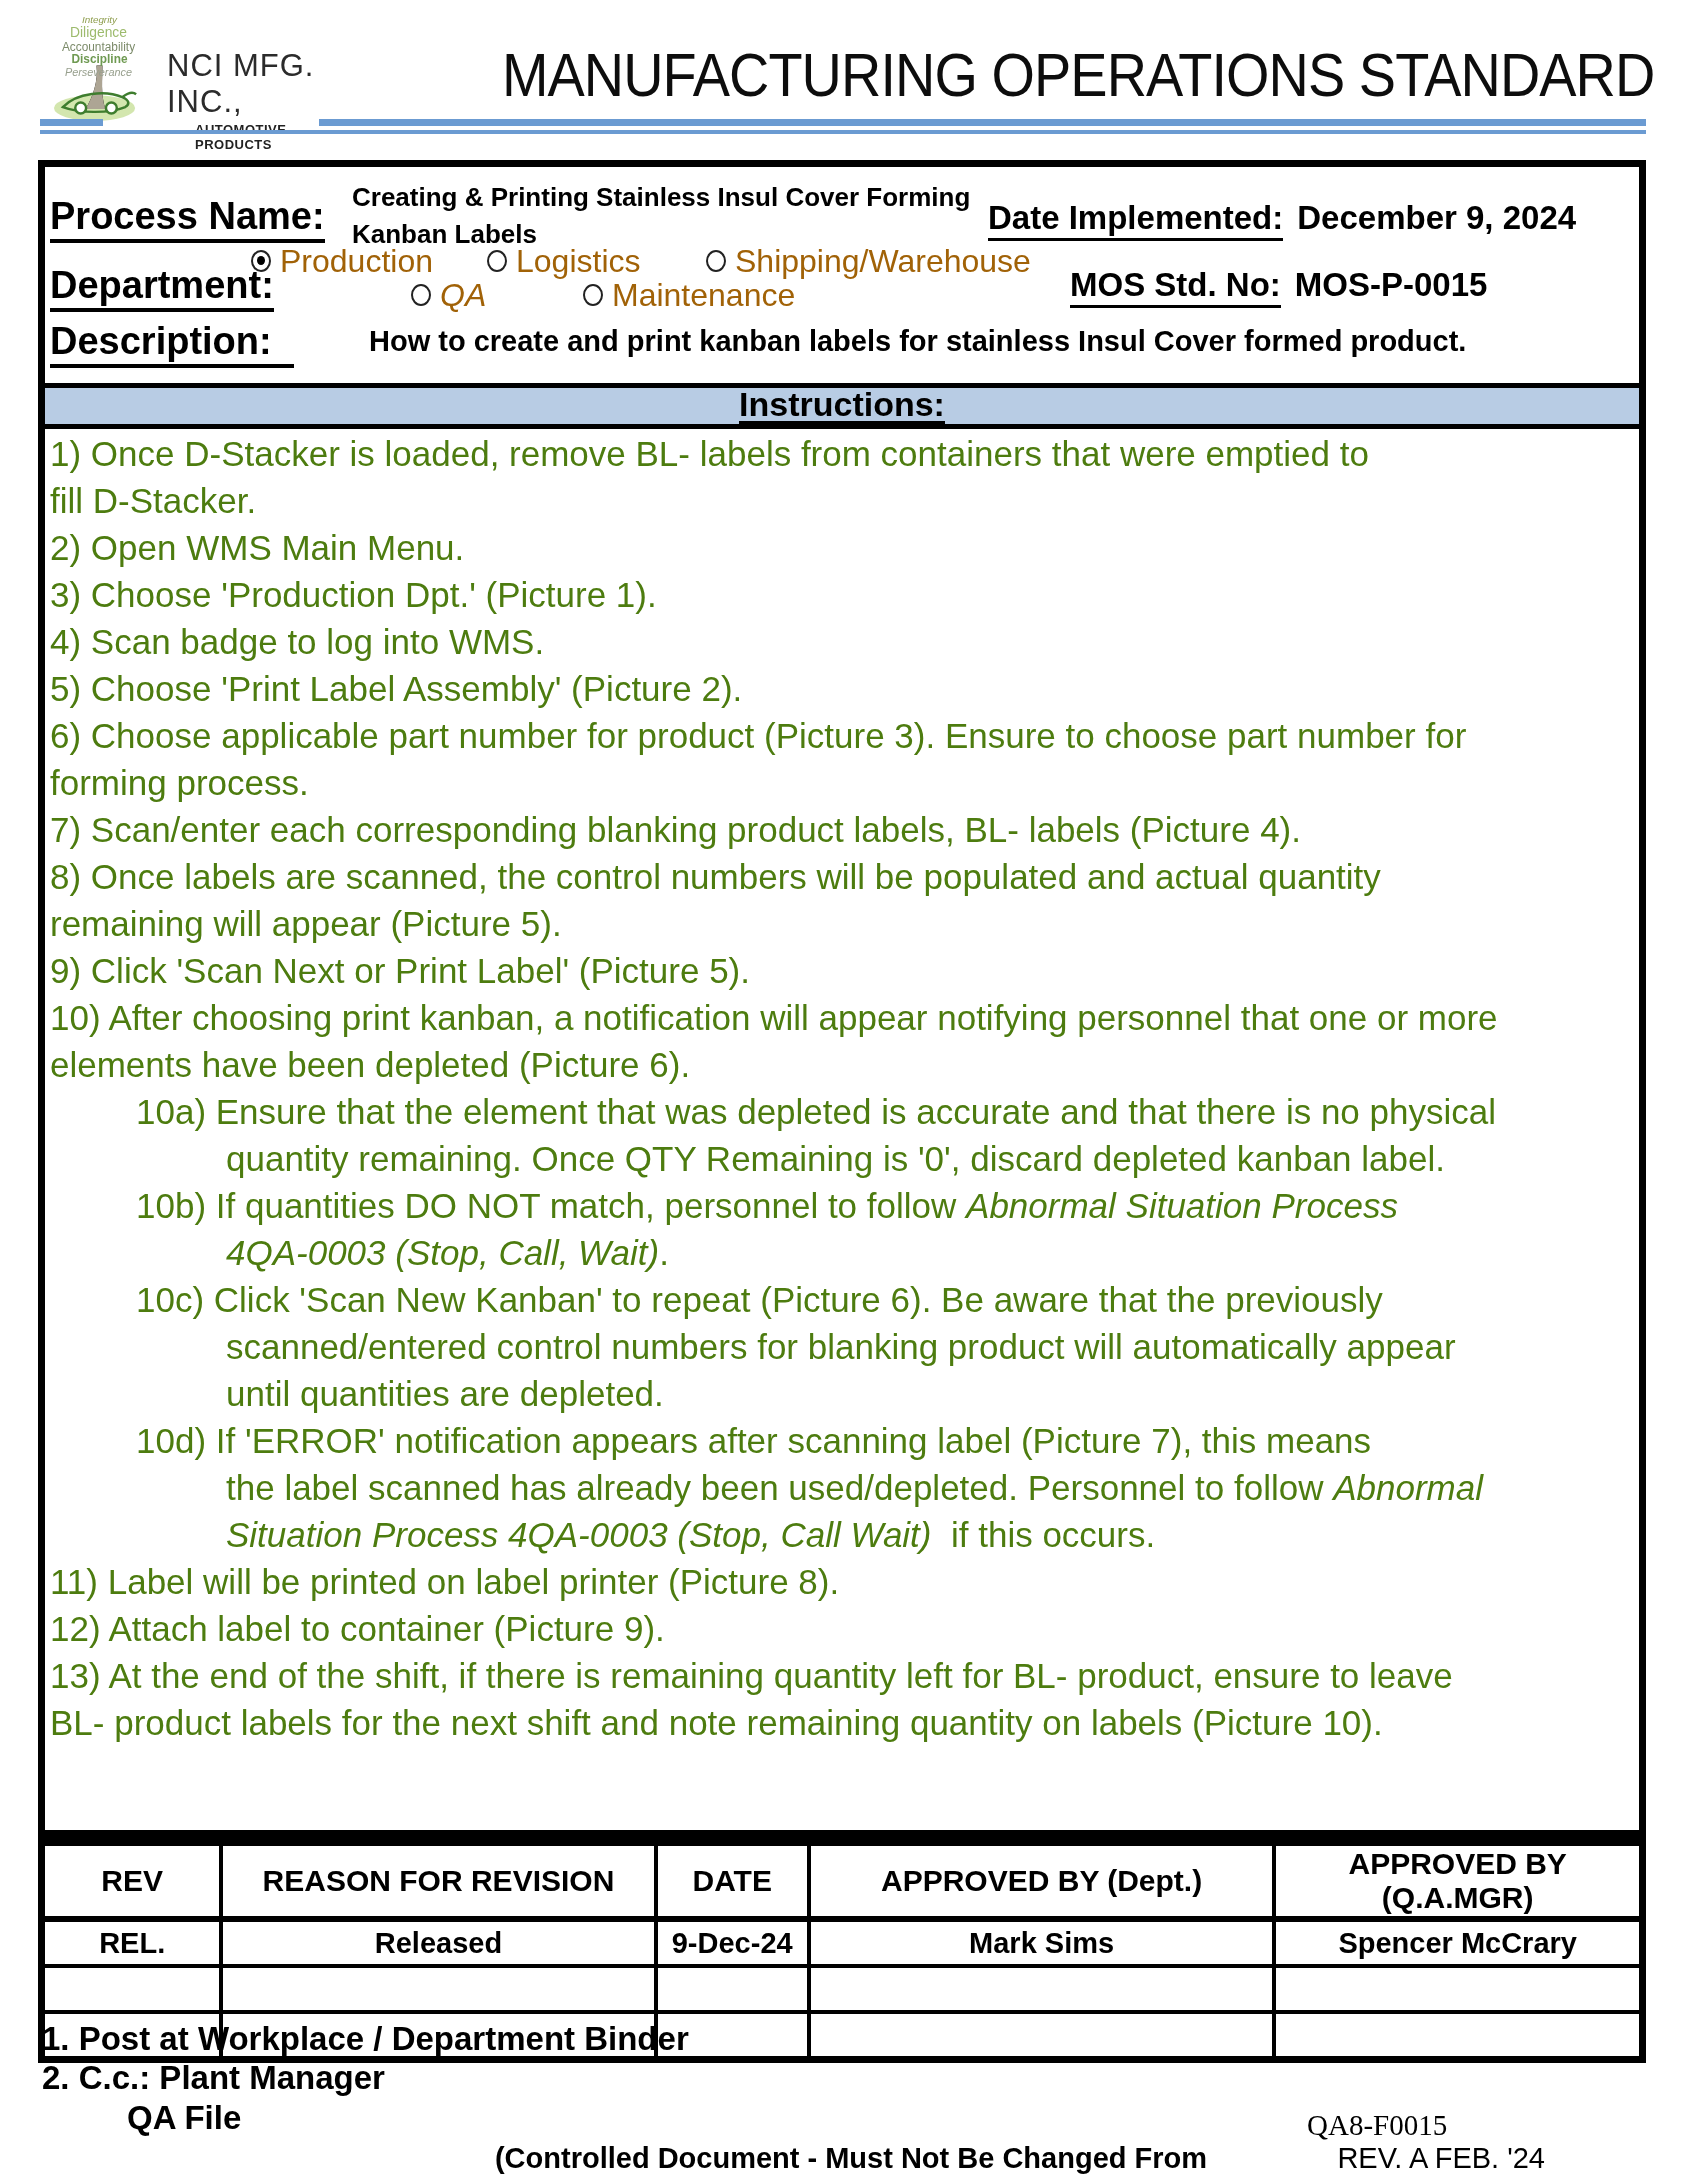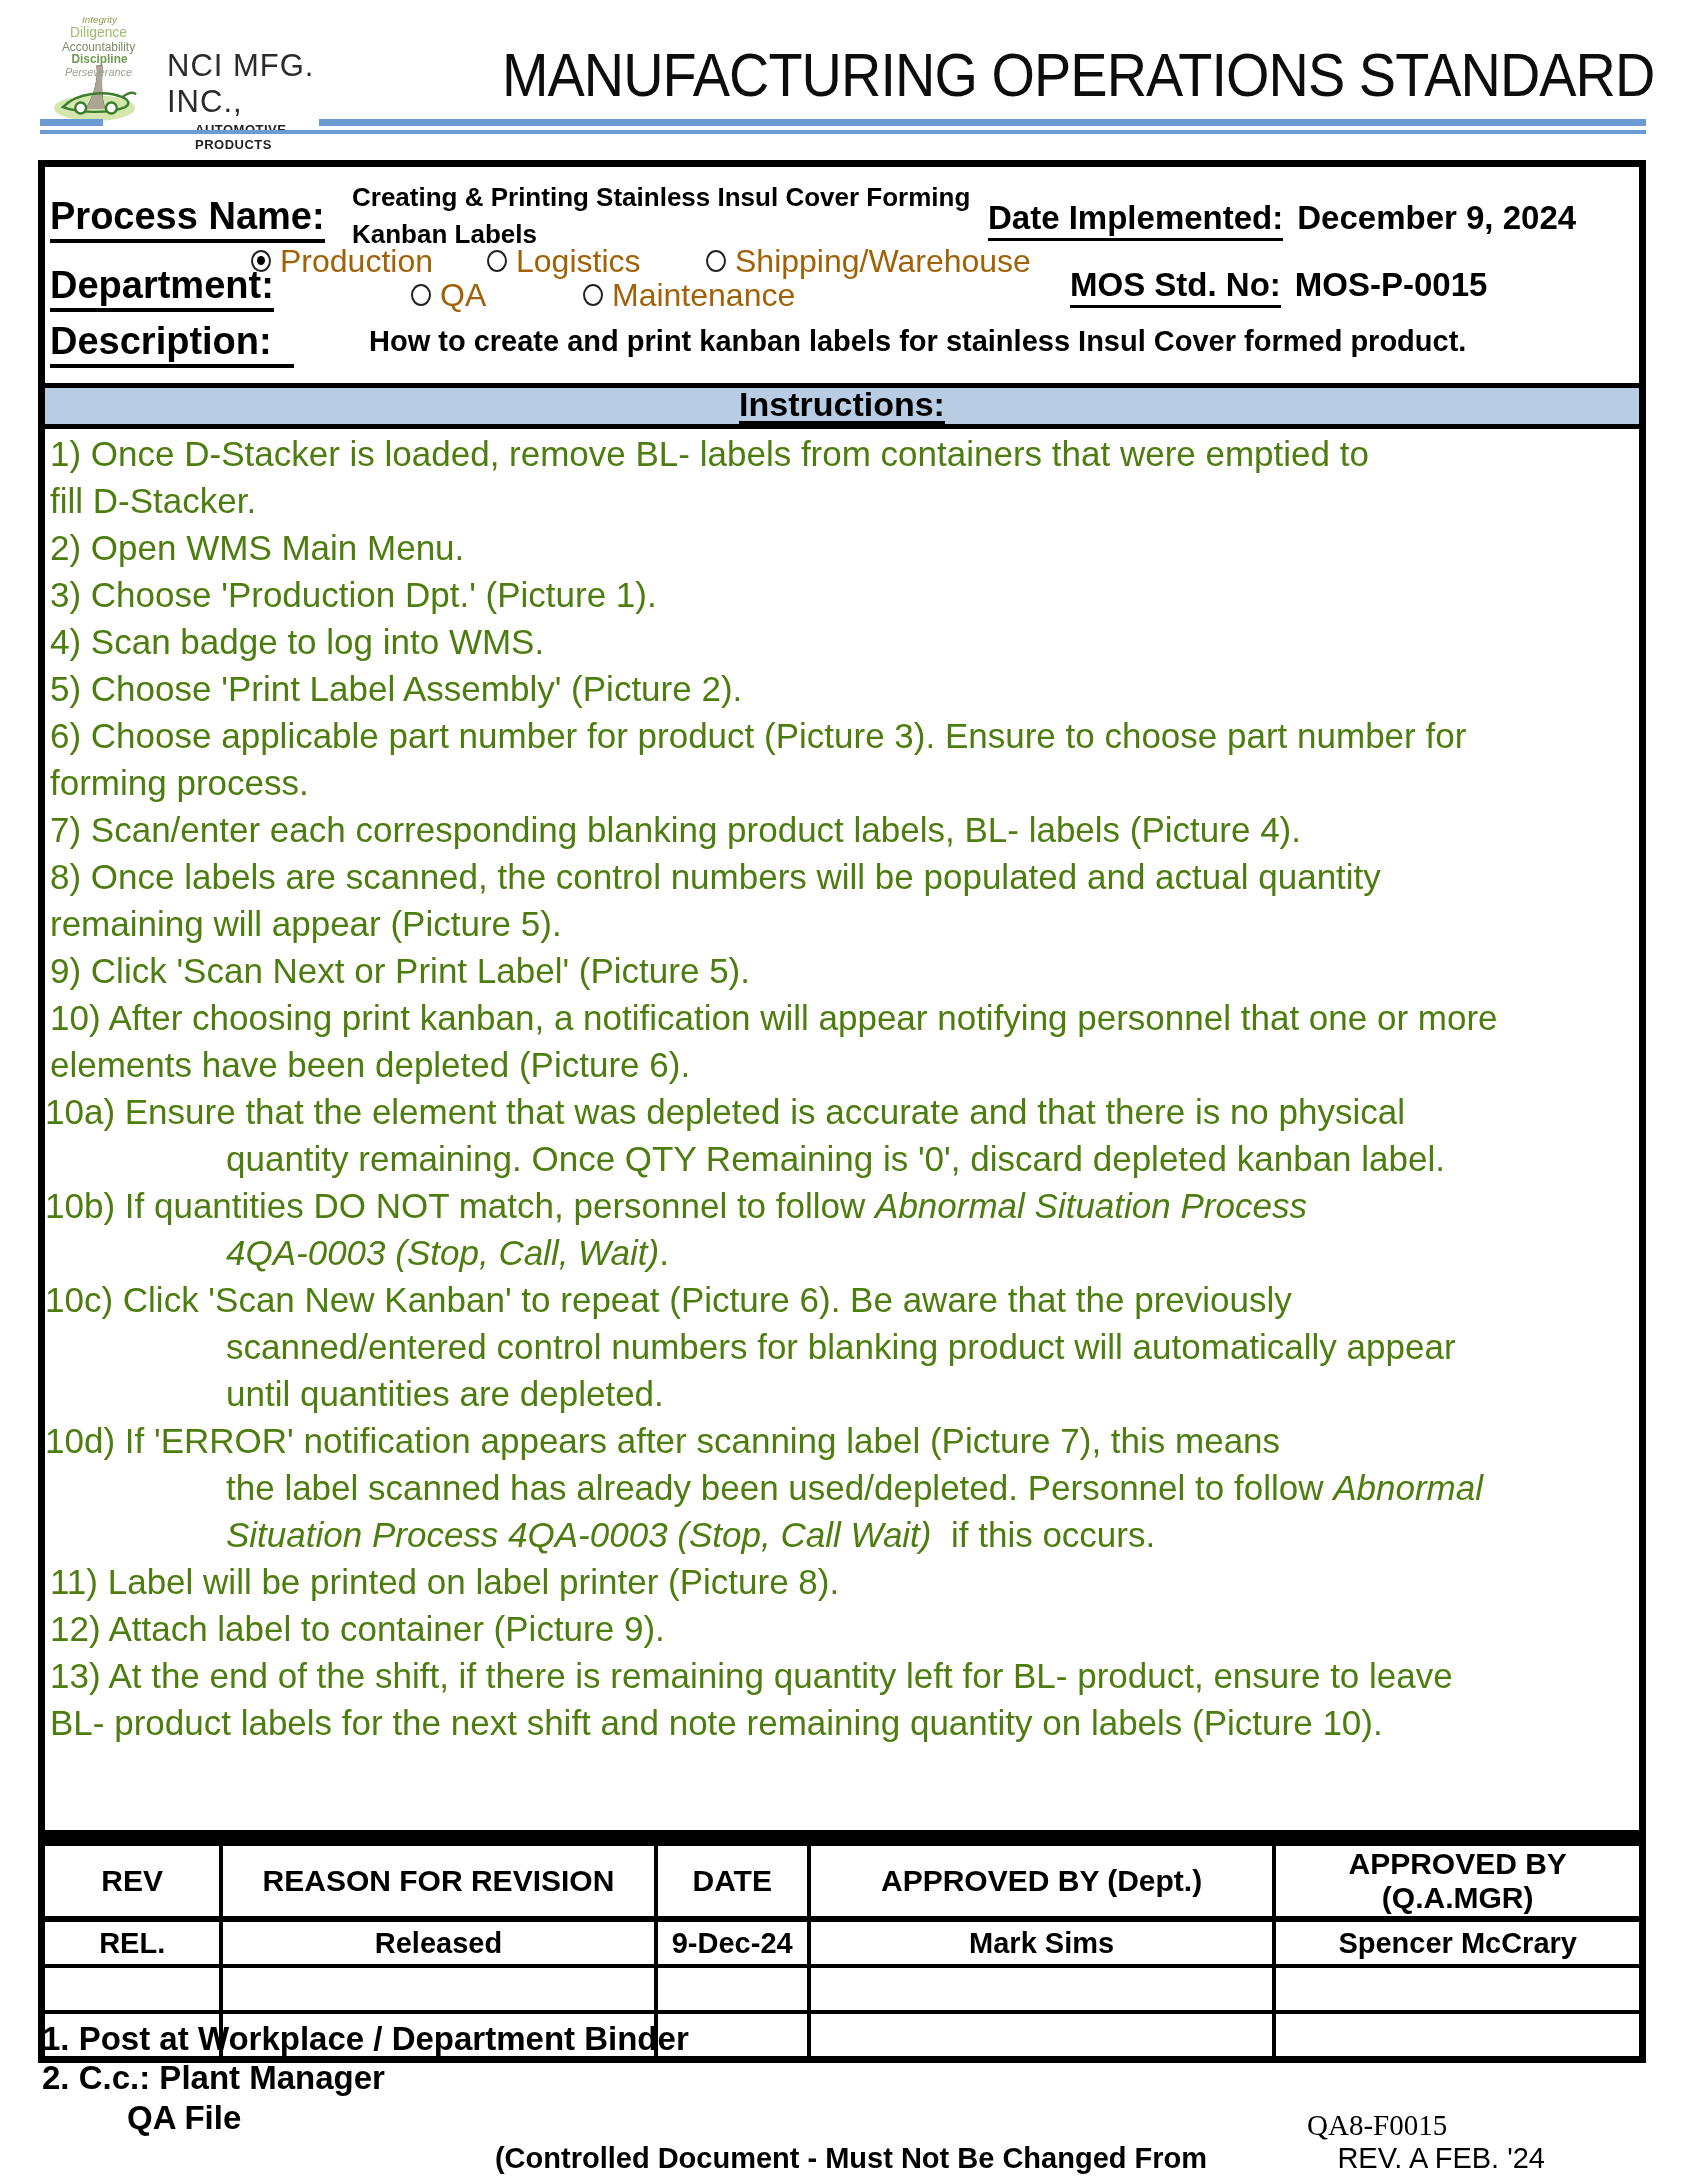--- a/index.html
+++ b/index.html
@@ -30,21 +30,21 @@
   .radio{width:20px;height:22px;border:2px solid #222;border-radius:50%;background:#fff;position:relative;flex:0 0 auto;box-sizing:border-box;}
   .radio.sel::after{content:"";position:absolute;left:4px;top:4px;width:8px;height:9px;background:#000;border-radius:50%;}
 
   #instructions-bar{left:0;top:216px;width:1594px;height:46px;background:var(--accent);
       border-top:5px solid #000;border-bottom:5px solid #000;box-sizing:border-box;
       display:flex;align-items:center;justify-content:center;}
   #instructions-bar span{font-size:34px;font-weight:bold;border-bottom:4px solid #000;line-height:34px;}
 
   #instructions-body{left:0;top:263px;width:1594px;font-size:35px;color:#4d7c0f;}
   .iline{height:47px;line-height:47px;white-space:pre;}
-  .i0{padding-left:5px;} .i1{} .i2{padding-left:181px;}
+  .i0{padding-left:5px;} .i1{padding-left:91px;} .i2{padding-left:181px;}
   .it{font-style:italic;}
 
   
   #revision-table{left:38px;top:1837px;width:1608px;border-collapse:collapse;table-layout:fixed;}
   #revision-table th,#revision-table td{border:4px solid #000;text-align:center;vertical-align:middle;overflow:hidden;}
   #revision-table{border:7px solid #000;border-top:9px solid #000;}
   #revision-table th{font-size:30px;font-weight:bold;height:44px;border-bottom:6px solid #000;}
   #revision-table td{font-size:29px;font-weight:bold;height:40px;}
   .cw0{width:11%;} .cw1{width:27.3%;} .cw2{width:9.4%;} .cw3{width:29.3%;} .cw4{width:23%;}
 
@@ -105,21 +105,21 @@
       <span>Production</span>
     </div>
     <div class="abs radio-item" style="left:442px;top:79px;">
       <span class="radio"></span>
       <span>Logistics</span>
     </div>
     <div class="abs radio-item" style="left:661px;top:79px;">
       <span class="radio"></span>
       <span>Shipping/Warehouse</span>
     </div>
-    <div class="abs radio-item" style="left:366px;top:113px;">
+    <div class="abs radio-item" style="left:366px;top:113px;font-style:italic;">
       <span class="radio"></span>
       <span>QA</span>
     </div>
     <div class="abs radio-item" style="left:538px;top:113px;">
       <span class="radio"></span>
       <span>Maintenance</span>
     </div>
 
     <div class="abs meta-sm nw" style="left:1025px;top:99px;">
       <span class="ul3">MOS Std. No:</span><span style="margin-left:14px;">MOS-P-0015</span>

